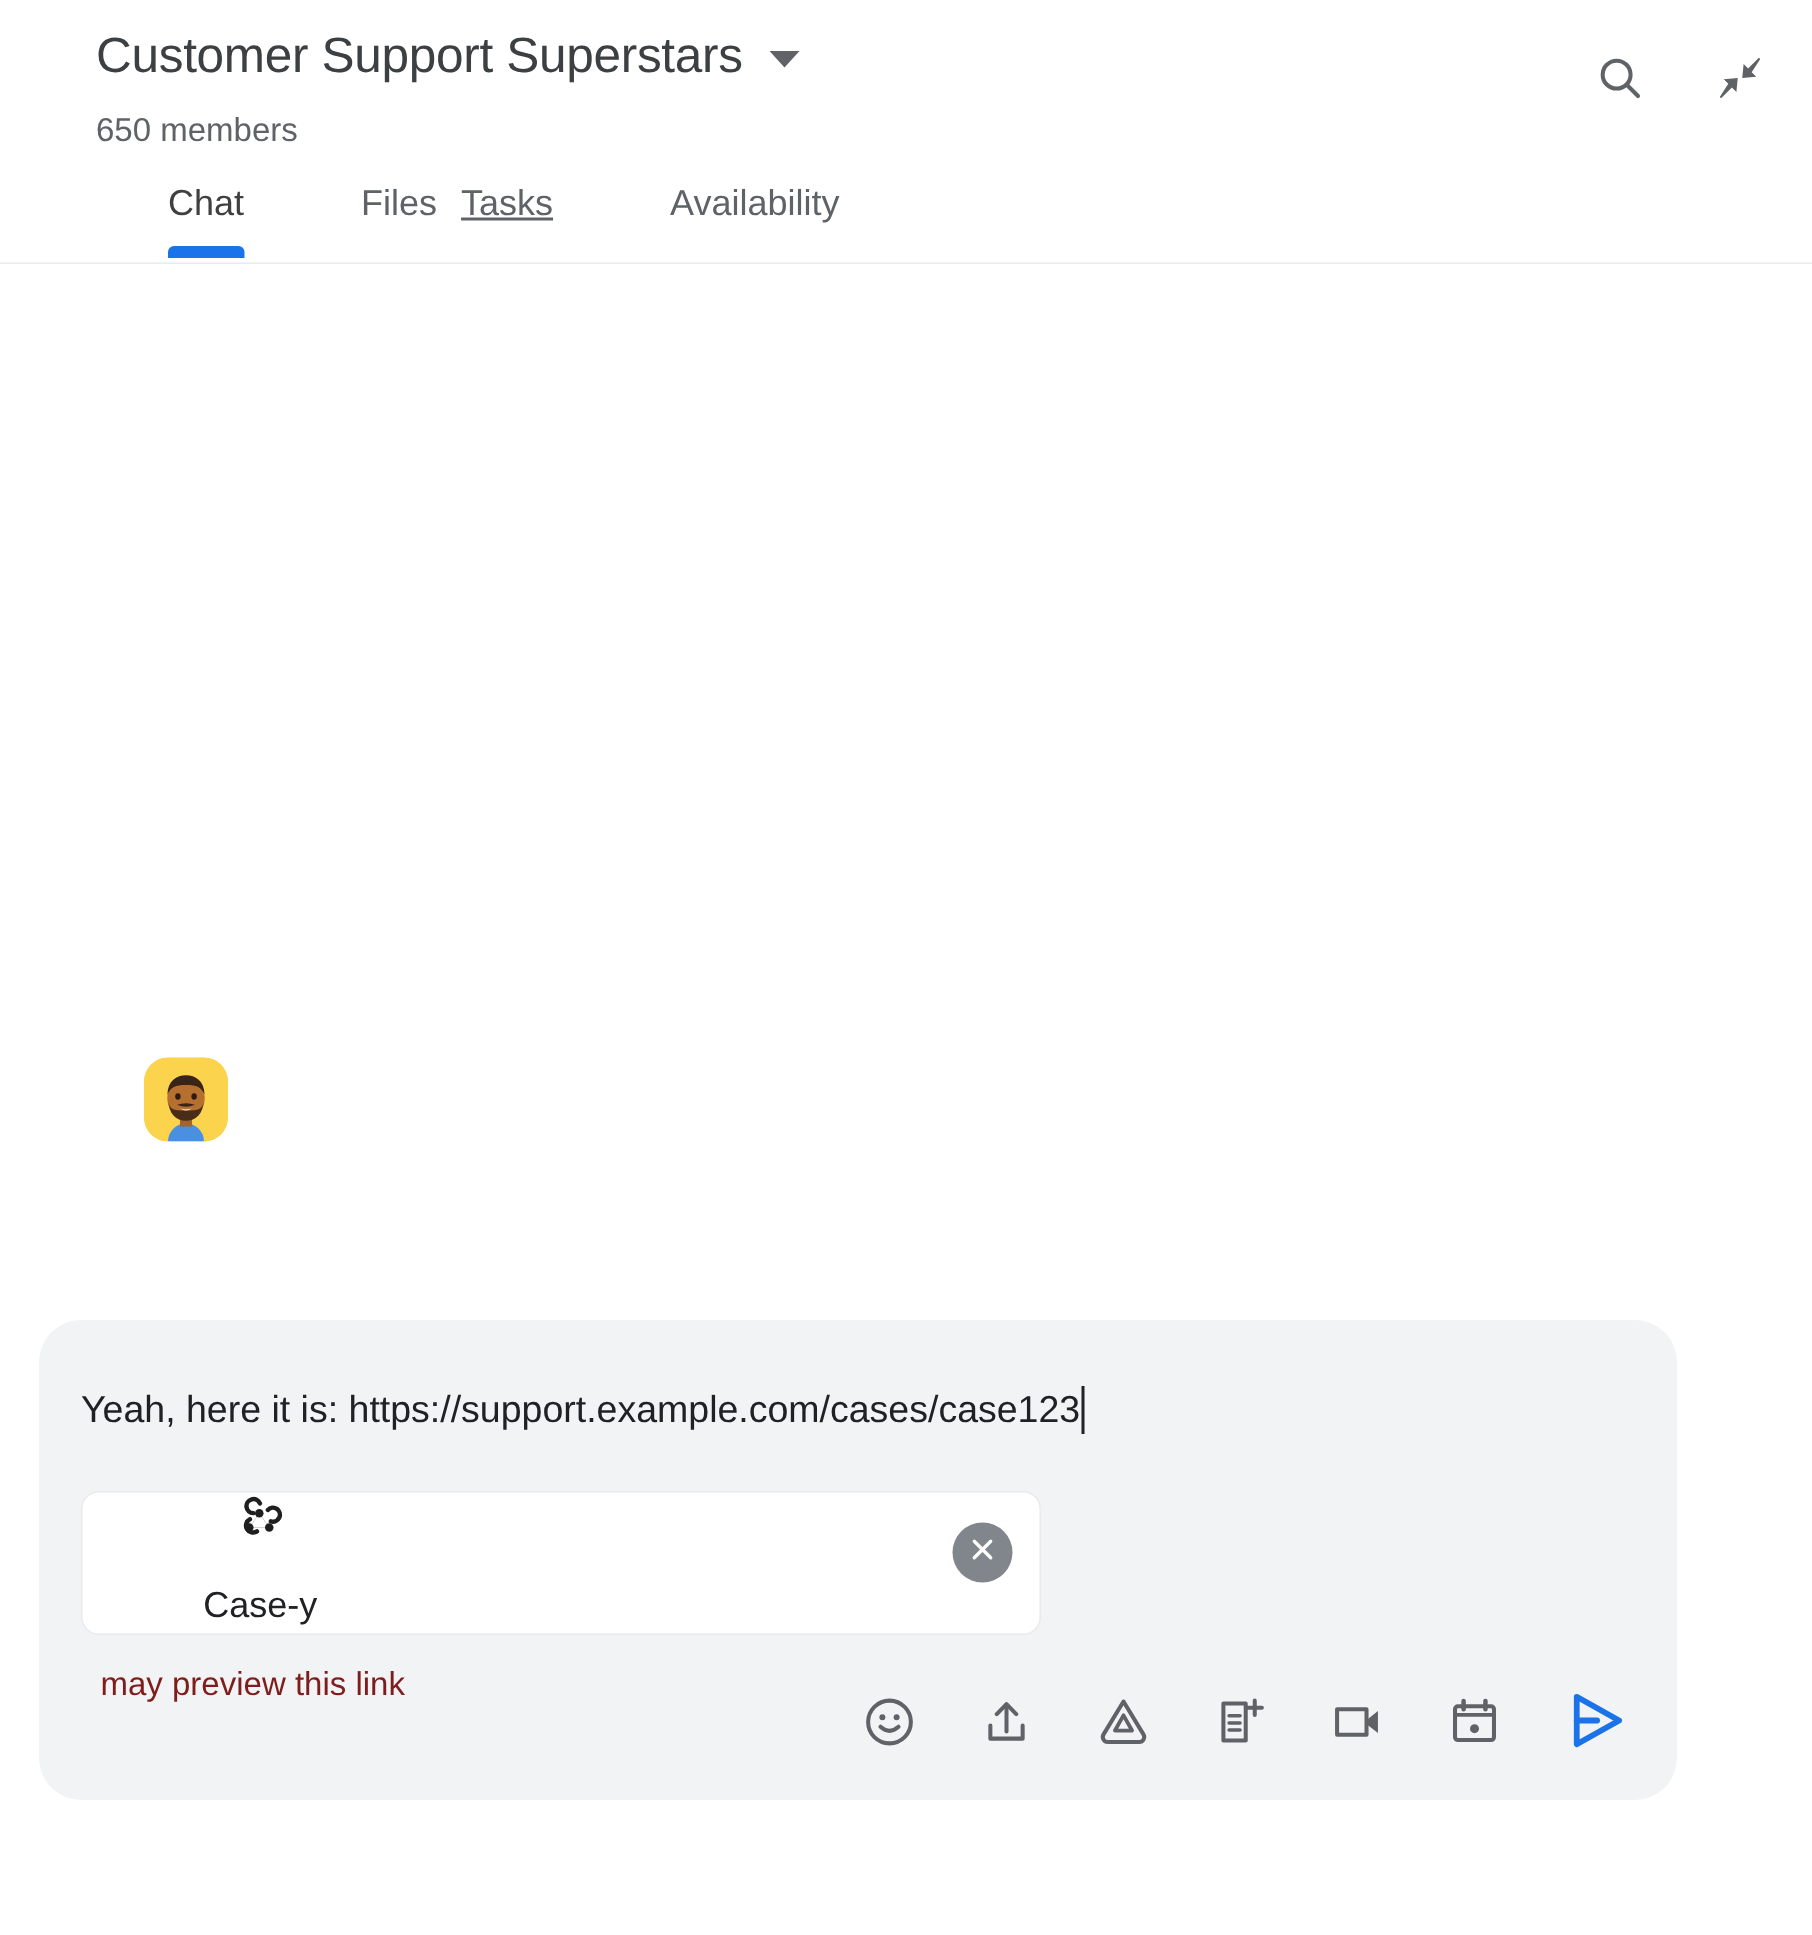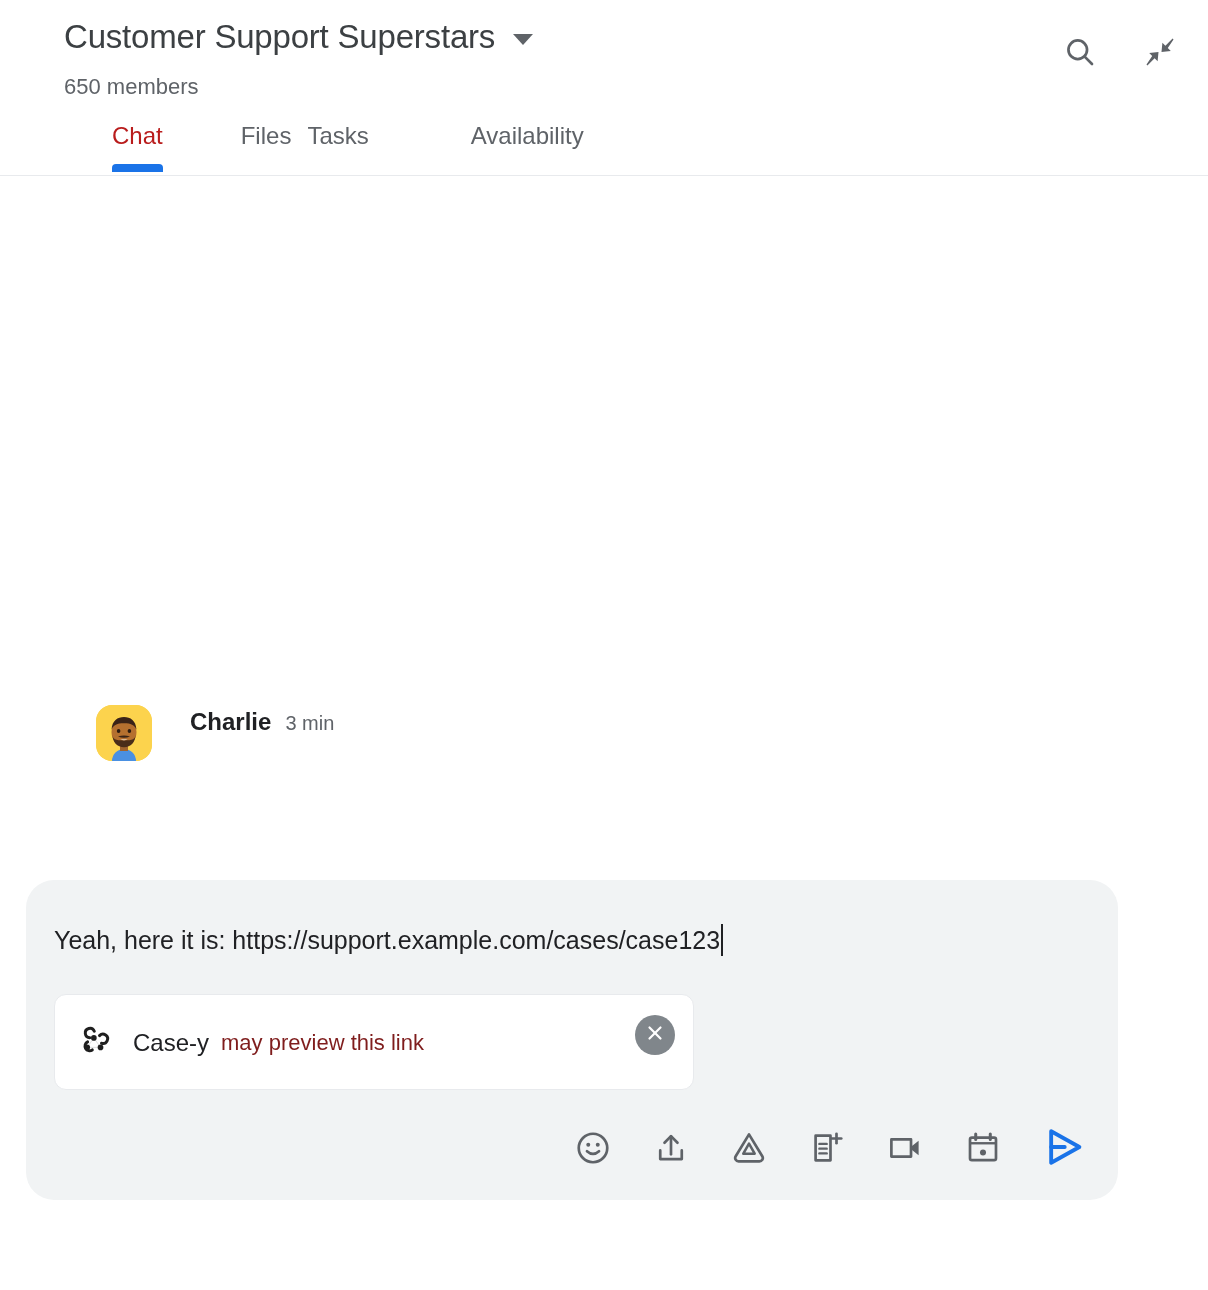--- a/index.html
+++ b/index.html
@@ -91,21 +91,21 @@
     position: relative;
     font-size: 24px;
     color: #5f6368;
     line-height: 32px;
     padding: 0 0 20px 0;
     margin-right: 16px;
     cursor: pointer;
     white-space: nowrap;
   }
   .tab + .tab { margin-left: 0; }
-  .tab.active { color: #b91c1c; font-weight: 500; }
+  .tab.active { color: #404040; font-weight: 500; }
   .tab.active .tab-underline {
     position: absolute;
     left: 0; right: 0; bottom: 0;
     height: 8px;
     background: #1a73e8;
     border-radius: 4px 4px 0 0;
   }
   .tabs-divider {
     position: absolute;
     left: 0; top: 175px;
@@ -211,20 +211,21 @@
     border: 1px solid #e8eaed;
     border-radius: 12px;
   }
   .chip-inner {
     position: absolute;
     left: 22px; top: 0;
     height: 96px;
     display: flex;
     align-items: center;
     gap: 22px;
+    flex-direction: column;
   }
   .chip-app-name {
     font-size: 24px;
     color: #202124;
     line-height: 30px;
   }
   .chip-hint {
     font-size: 22px;
     color: #7f1d1d;
     line-height: 30px;
@@ -298,21 +299,21 @@
     </div>
 
     <div class="tabs">
       <div class="tab active" style="margin-right:78px;">
         <span>Chat</span>
         <span class="tab-underline"></span>
       </div>
       <div class="tab" style="">
         <span>Files</span>
       </div>
-      <div class="tab" style="margin-right:102px;">
+      <div class="tab" style="margin-right:78px;text-decoration:underline;">
         <span>Tasks</span>
       </div>
       <div class="tab">
         <span>Availability</span>
       </div>
     </div>
     <div class="tabs-divider"></div>
   </div>
 
   <div class="message-list">
@@ -338,24 +339,20 @@
             <path d="M16.2 28 c0 9.5 5.2 14.2 11.8 14.2 c6.6 0 11.8 -4.7 11.8 -14.2 c0 6.5 -3.4 7.4 -11.8 7.4 c-8.4 0 -11.8 -0.9 -11.8 -7.4 z" fill="#4a2d19"></path>
 
             <path d="M22 31.5 q6 -2 12 0 q-6 2.6 -12 0 z" fill="#3a2317"></path>
 
             <path d="M24.2 34 q3.8 2.6 7.6 0 q-3.8 1.2 -7.6 0 z" fill="#ffffff"></path>
           </svg>
         </span>
       </div>
 
       <div class="msg-body">
-        <div class="msg-meta">
-          <span class="msg-author">Charlie</span>
-          <span class="msg-time">3 min</span>
-        </div>
       </div>
     </div>
   </div>
 
   <div class="composer">
 
     <div class="composer-input-row">
       <span class="composer-text">Yeah, here it is: https://support.example.com/cases/case123</span>
         <span class="caret"></span>
     </div>

